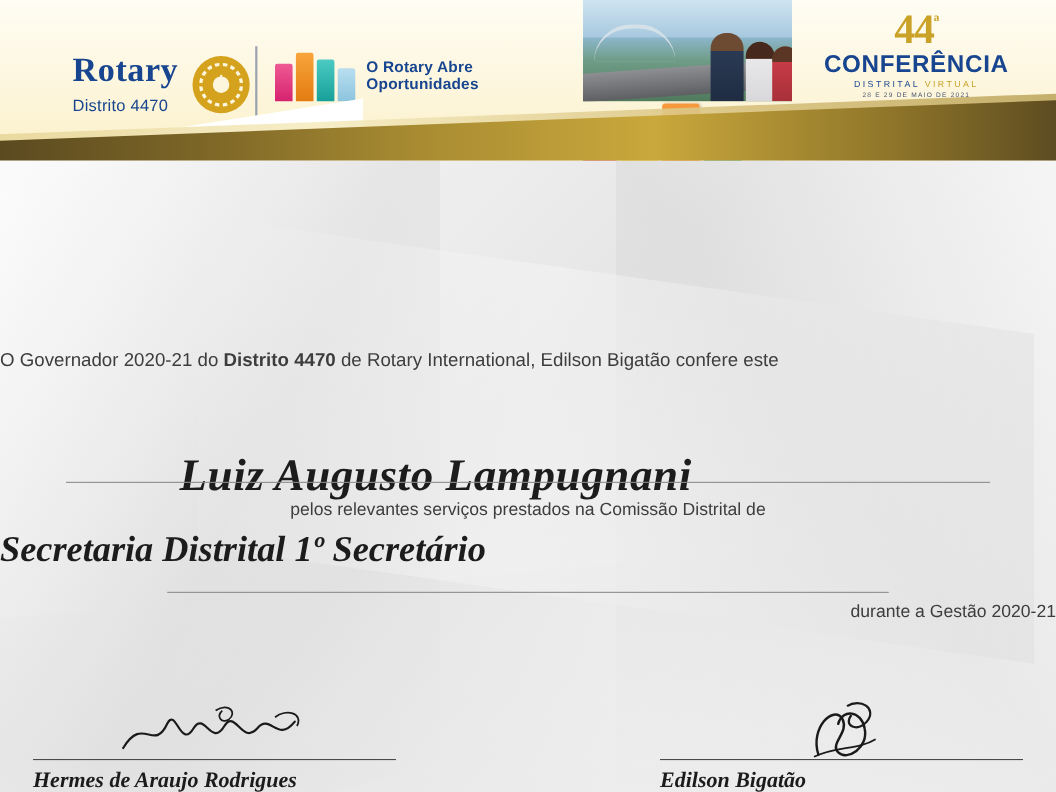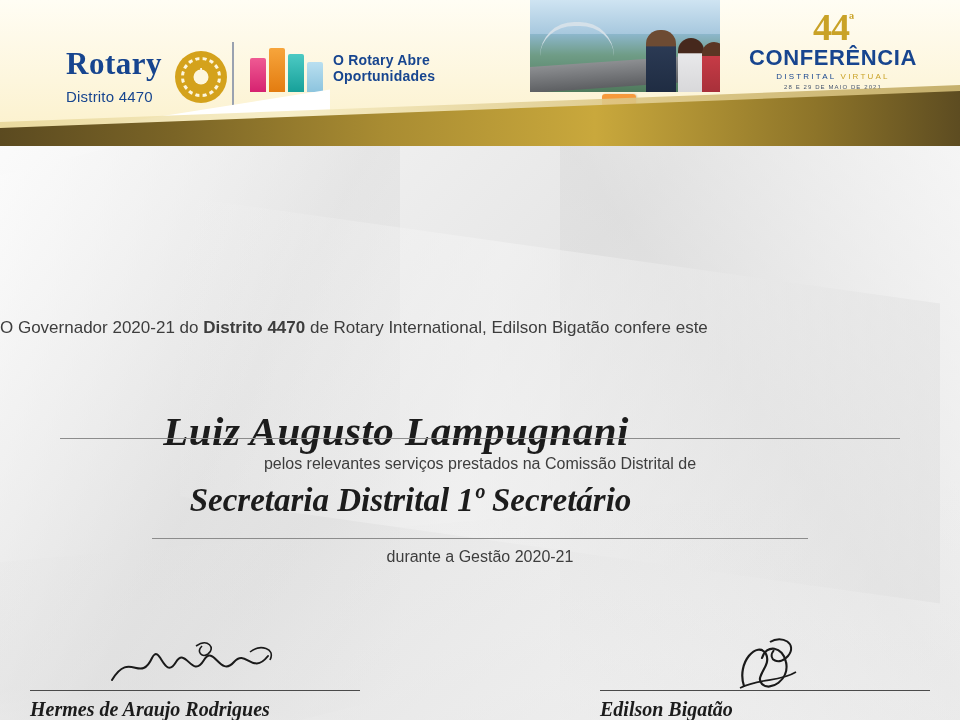--- a/index.html
+++ b/index.html
@@ -242,28 +242,27 @@
     background: #8c8c8c;
   }
   .rule-1 { left: 60px; top: 288px; width: 840px; }
   .rule-2 { left: 152px; top: 388px; width: 656px; }
   .services {
     position: absolute; left: 0; top: 305px; width: 960px;
     text-align: center; font-size: 16px; color: #3d3d3d;
   }
   .commission {
     position: absolute; left: 0; top: 332px; width: 821px;
-    text-align: center;
     font-family: "Liberation Serif", serif;
     font-style: italic; font-weight: bold;
     font-size: 33px; color: #1c1c1c;
   }
   .gestao {
     position: absolute; left: 0; top: 398px; width: 960px;
-    text-align: center; font-size: 16px; color: #3d3d3d;
+    text-align: right; font-size: 16px; color: #3d3d3d;
   }
   .date {
     position: absolute; left: 0; top: 454px; width: 960px;
     text-align: center; font-size: 15px; font-weight: bold; color: #2f2f2f;
   }
 
   
   .sig {
     position: absolute; width: 330px; 
   }

